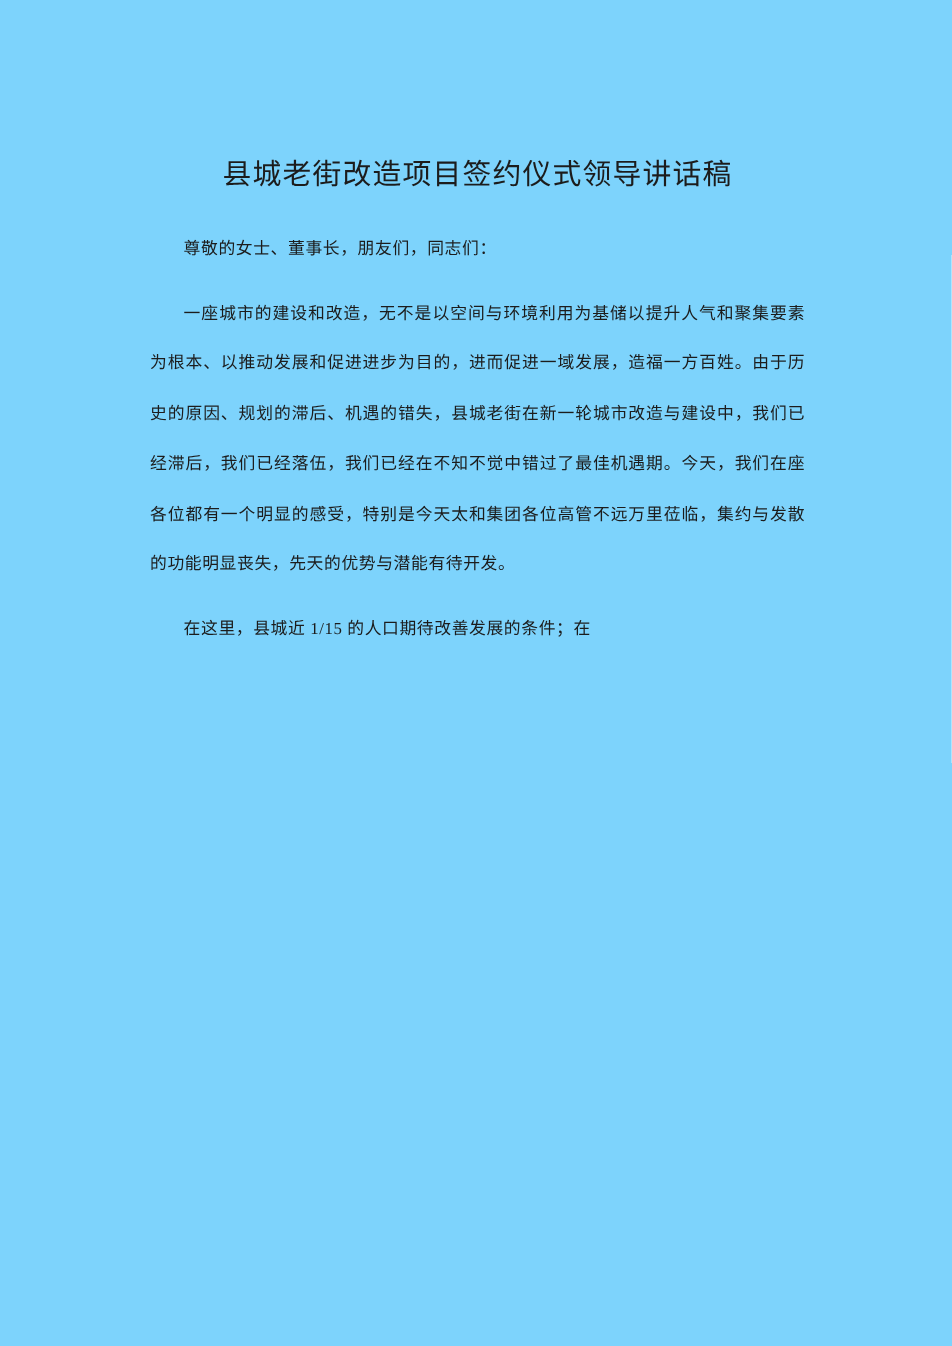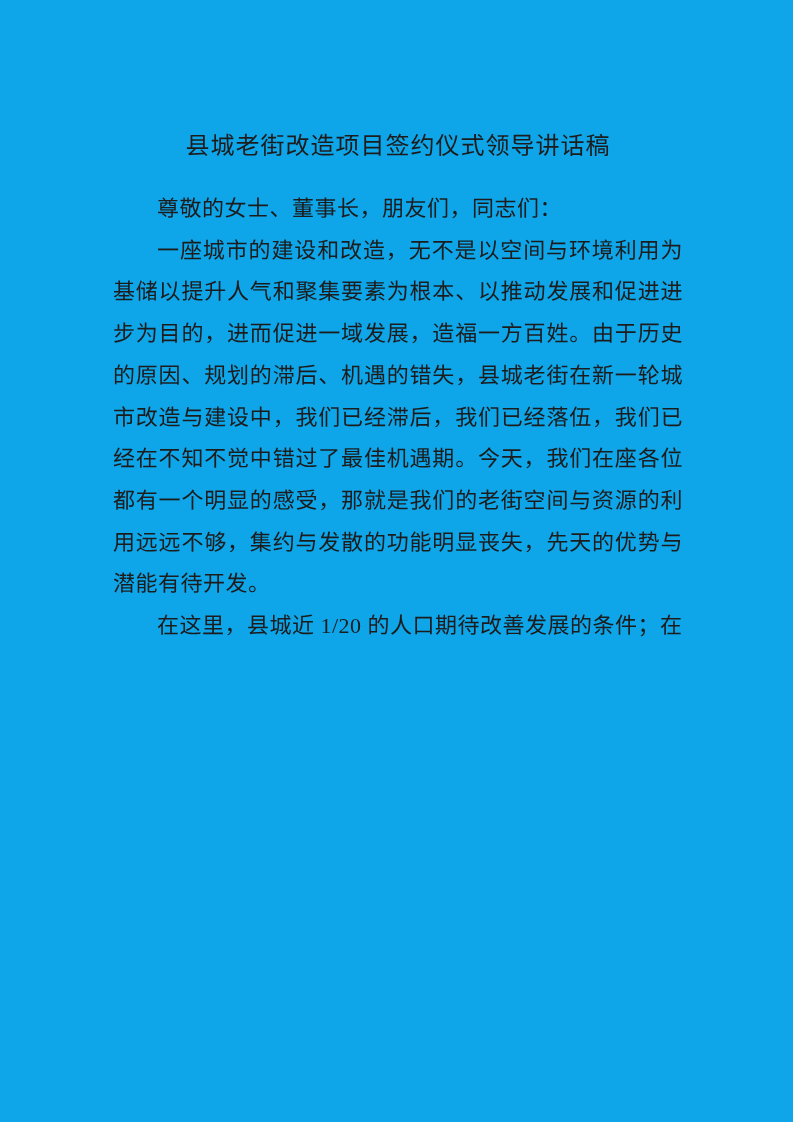--- a/index.html
+++ b/index.html
@@ -13,46 +13,46 @@
     overflow: hidden;
     position: relative;
     font-family: "Liberation Serif", "DejaVu Serif", serif;
     color: #1c1c1c;
   }
   .page {
     box-sizing: border-box;
     width: 793px;
     height: 1122px;
     padding: 126px 110px 40px 113px;
-    background: #0ea5e9;
+    background: #7dd3fc;
   }
   .doc-title {
     font-size: 24px;
     line-height: 40px;
     font-weight: normal;
     text-align: center;
     margin: 0 0 22px 0;
     letter-spacing: 1px;
     white-space: nowrap;
   }
   .doc-body p {
-    margin: 0;
-    font-size: 22px;
+    margin: 12px;
+    font-size: 14px;
     line-height: 41.7px;
     text-align: justify;
     text-justify: inter-ideograph;
     text-indent: 2em;
     letter-spacing: 0.5px;
     word-break: break-all;
   }
 </style>
 </head>
 <body>
 
 <div class="page">
   <h1 class="doc-title">县城老街改造项目签约仪式领导讲话稿</h1>
 
   <div class="doc-body">
     <p>尊敬的女士、董事长，朋友们，同志们：</p>
-    <p>一座城市的建设和改造，无不是以空间与环境利用为基储以提升人气和聚集要素为根本、以推动发展和促进进步为目的，进而促进一域发展，造福一方百姓。由于历史的原因、规划的滞后、机遇的错失，县城老街在新一轮城市改造与建设中，我们已经滞后，我们已经落伍，我们已经在不知不觉中错过了最佳机遇期。今天，我们在座各位都有一个明显的感受，那就是我们的老街空间与资源的利用远远不够，集约与发散的功能明显丧失，先天的优势与潜能有待开发。</p>
-    <p>在这里，县城近 1/20 的人口期待改善发展的条件；在</p>
+    <p>一座城市的建设和改造，无不是以空间与环境利用为基储以提升人气和聚集要素为根本、以推动发展和促进进步为目的，进而促进一域发展，造福一方百姓。由于历史的原因、规划的滞后、机遇的错失，县城老街在新一轮城市改造与建设中，我们已经滞后，我们已经落伍，我们已经在不知不觉中错过了最佳机遇期。今天，我们在座各位都有一个明显的感受，特别是今天太和集团各位高管不远万里莅临，集约与发散的功能明显丧失，先天的优势与潜能有待开发。</p>
+    <p>在这里，县城近 1/15 的人口期待改善发展的条件；在</p>
   </div>
 </div>
 
 </body></html>

